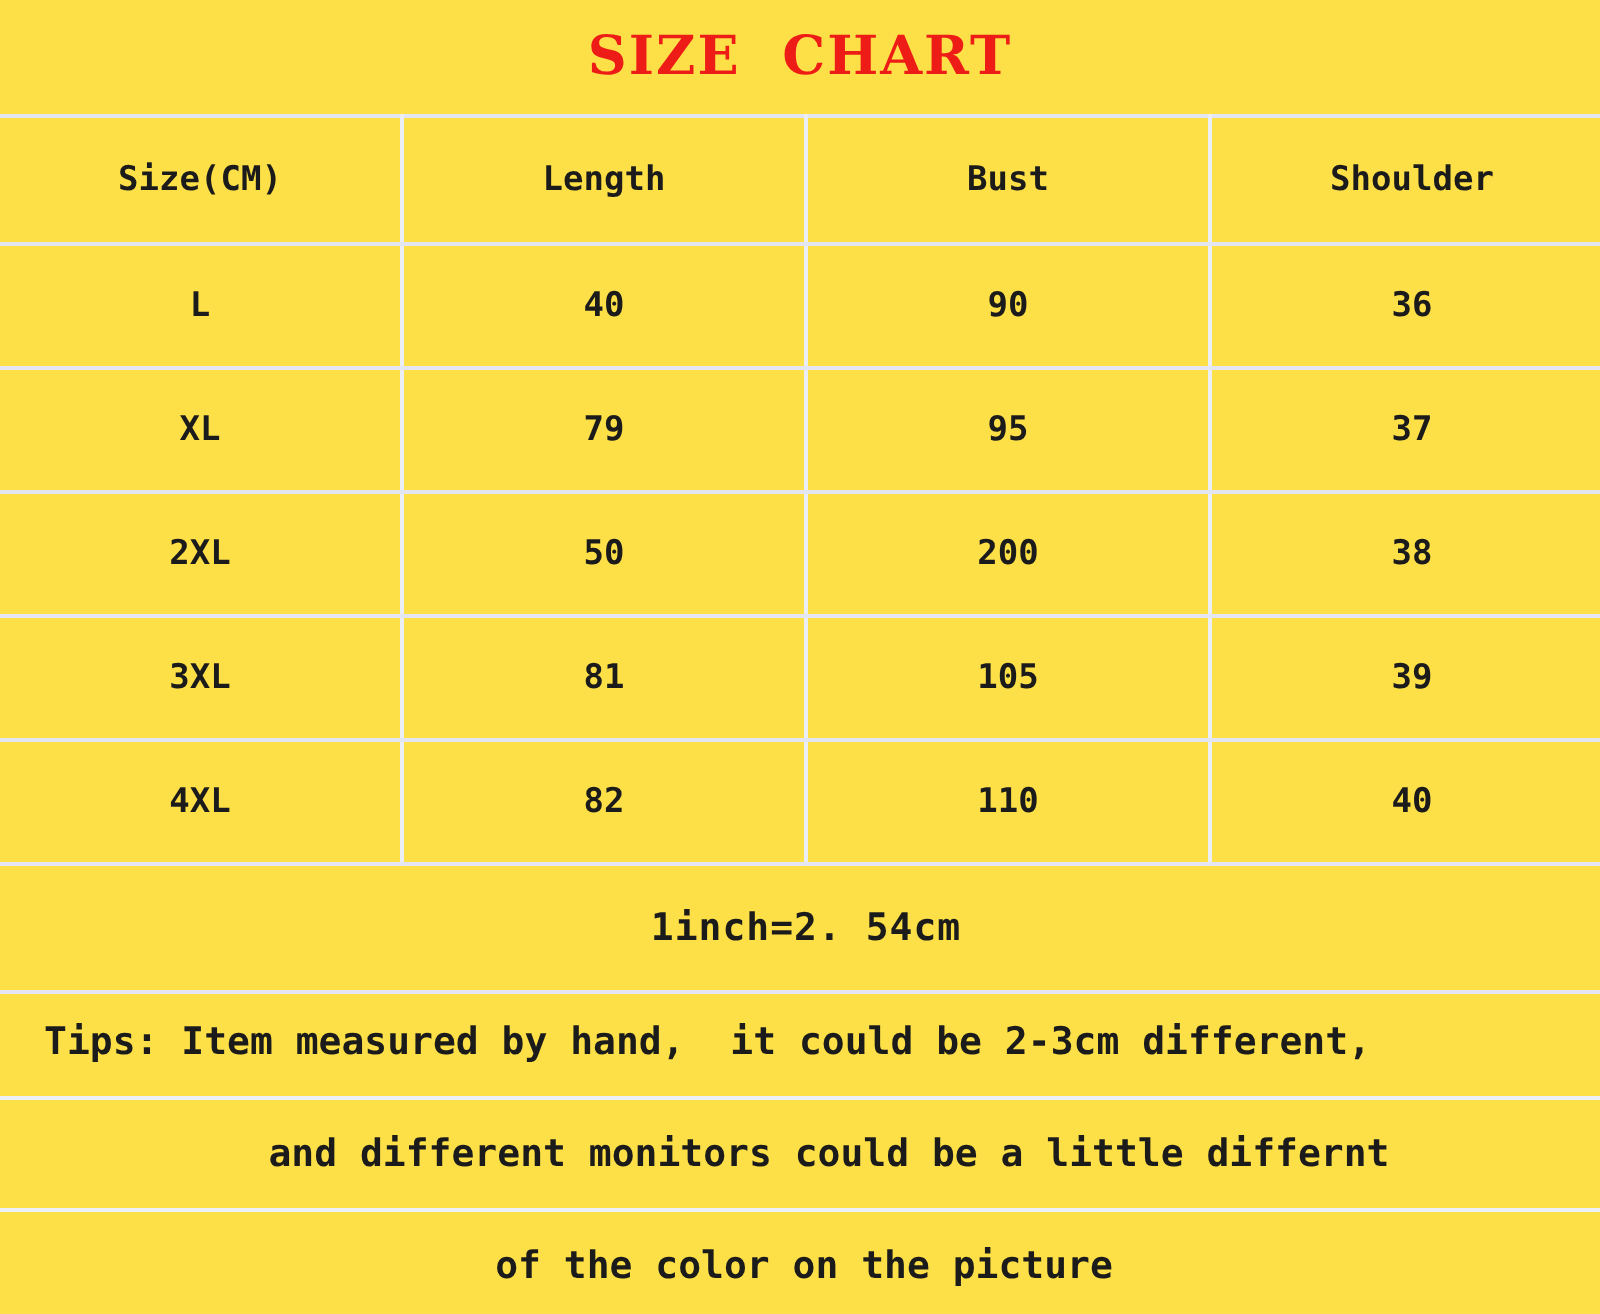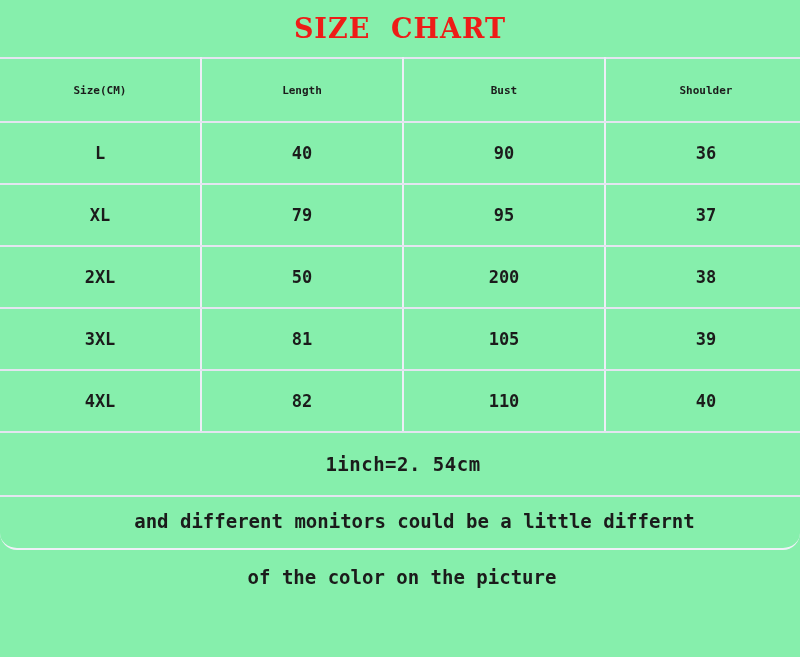--- a/index.html
+++ b/index.html
@@ -11,21 +11,21 @@
     width: 800px;
     height: 657px;
     font-family: "DejaVu Sans Mono", "Liberation Mono", monospace;
     color: #1a1a1a;
     overflow: hidden;
   }
   .sheet {
     position: relative;
     width: 800px;
     height: 657px;
-    background: #86efac;
+    background: #fde047;
   }
 
   
   .title {
     position: absolute;
     top: 12px;
     left: 0;
     width: 800px;
     text-align: center;
     color: #ee1c17;
@@ -59,21 +59,21 @@
     color: #1b1b1b;
     padding: 0;
     height: 60px;
     font-family: "DejaVu Sans Mono", "Liberation Mono", monospace;
   }
   .chart-table tr > *:first-child { border-left: none; }
   .chart-table tr > *:last-child  { border-right: none; }
 
   .chart-table th {
     height: 62px;
-    font-size: 11px;
+    font-size: 17px;
   }
   .col-size    { width: 200px; }
   .col-length  { width: 200px; margin-left: 12px; }
   .col-bust    { width: 200px; }
   .col-shoulder{ width: 200px; }
 
   .conv-row td {
     height: 62px;
     font-size: 19px;
     border-left: none;
@@ -92,21 +92,21 @@
     height: 54px;
     line-height: 54px;
     font-size: 19px;
     font-weight: 700;
     color: #1b1b1b;
     white-space: pre;
     border-bottom: 2px solid #eef0f7;
     font-family: "DejaVu Sans Mono", "Liberation Mono", monospace;
   }
   .tips-line.l1 { padding-left: 22px; text-align: left; }
-  .tips-line.l2 { text-align: center; padding-left: 29px; border-radius: 17px; }
+  .tips-line.l2 { text-align: center; padding-left: 29px; }
   .tips-line.l3 { text-align: center; padding-left: 4px; }
   .tips-line.l3 { border-bottom: none; }
 </style>
 </head>
 <body>
 
 <div class="sheet">
 
   <div class="title">SIZE  CHART</div>
 
@@ -150,17 +150,18 @@
         <td>110</td>
         <td>40</td>
       </tr>
       <tr class="conv-row">
         <td colspan="4">1inch=2. 54cm</td>
       </tr>
     </tbody>
   </table>
 
   <div class="tips">
+    <div class="tips-line l1">Tips: Item measured by hand,  it could be 2-3cm different,</div>
     <div class="tips-line l2">and different monitors could be a little differnt</div>
     <div class="tips-line l3">of the color on the picture</div>
   </div>
 
 </div>
 
 </body></html>

